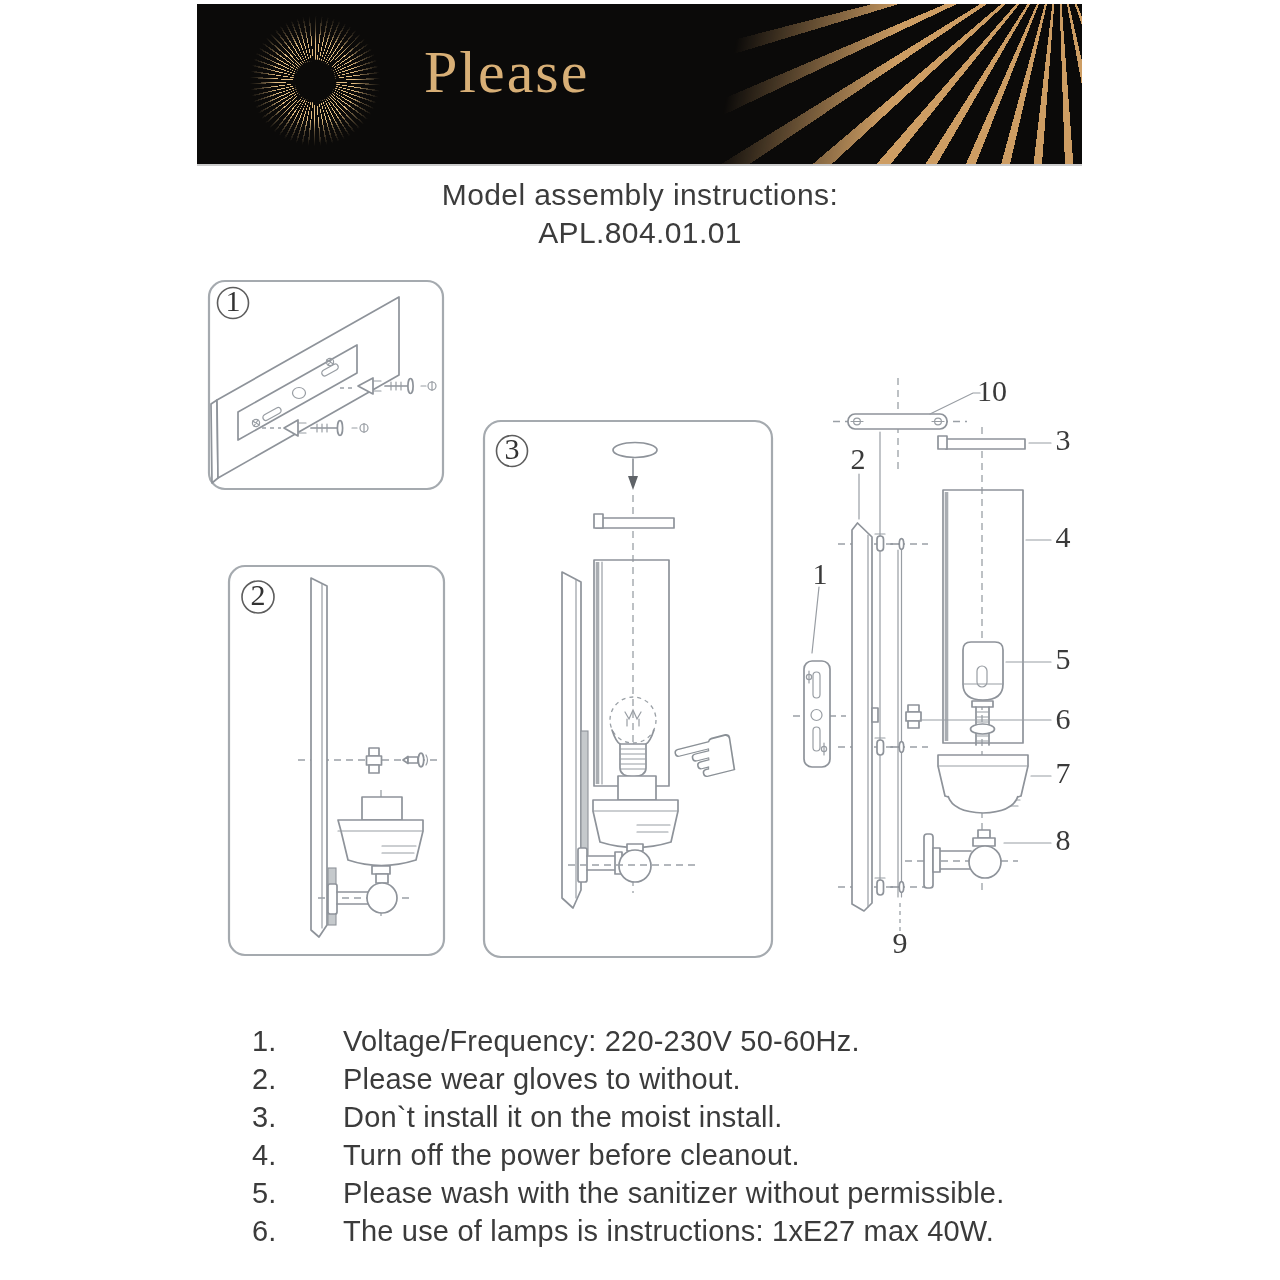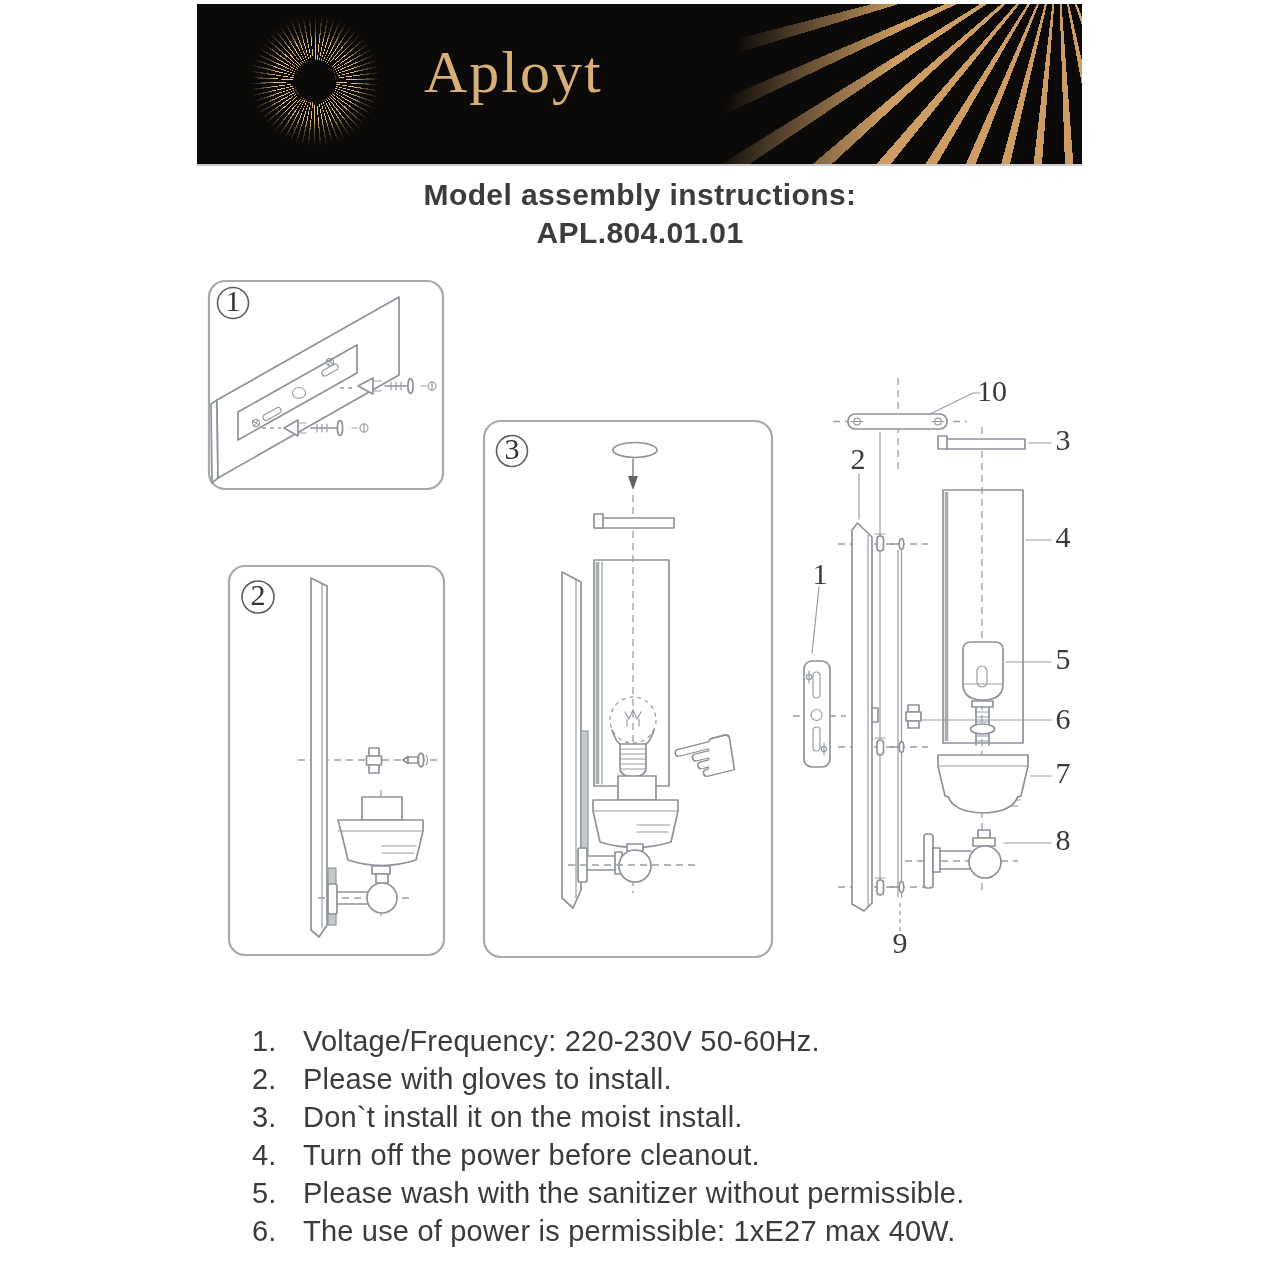--- a/index.html
+++ b/index.html
@@ -22,50 +22,50 @@
     position:absolute;left:227px;top:34px;font-family:"Liberation Serif",serif;
     font-size:60px;font-weight:400;color:#d8af76;letter-spacing:2px;
   }
   .banner-rays{
     position:absolute;right:0;top:0;width:400px;height:100%;
     background:repeating-conic-gradient(from 150deg at 94% -30%, #cd9d63 0deg 2.3deg, rgba(0,0,0,0) 2.3deg 8.6deg);
     -webkit-mask-image:linear-gradient(100deg,transparent 0 14%,#000 52%);
     mask-image:linear-gradient(100deg,transparent 0 14%,#000 52%);
   }
   
-  .title-block{position:absolute;left:0;top:176px;width:1280px;text-align:center;color:#3c3c3c;font-weight:bold;}
+  .title-block{position:absolute;left:0;top:176px;width:1280px;text-align:center;color:#3c3c3c;}
   .title-line{font-size:30px;line-height:38px;letter-spacing:.4px;}
   
   svg{position:absolute;overflow:visible;}
   .ln{fill:none;stroke:#8e939a;stroke-width:1.7;stroke-linecap:round;stroke-linejoin:round;}
   .lnt{fill:none;stroke:#989da3;stroke-width:1.2;stroke-linecap:round;}
   .lnw{fill:#ffffff;stroke:#8e939a;stroke-width:1.7;stroke-linejoin:round;}
   .thick{fill:none;stroke:#a9adb2;stroke-width:3.6;}
   .dash{fill:none;stroke:#9aa0a6;stroke-width:1.3;stroke-dasharray:7 5;}
   .dash2{fill:none;stroke:#9aa0a6;stroke-width:1.3;stroke-dasharray:4 4;}
   .border-r{fill:none;stroke:#a5aaaf;stroke-width:2.2;}
   .hatch{fill:#c5c9cc;stroke:#8e939a;stroke-width:1.1;}
   .num-circ{fill:none;stroke:#5d5d5d;stroke-width:1.6;}
   .stepnum{font-family:"Liberation Serif",serif;font-size:30px;fill:#333;}
   .lbl{font-family:"Liberation Serif",serif;font-size:30px;fill:#3a3a3a;}
   .arrowfill{fill:#5f6368;stroke:none;}
   .handtxt{font-family:"DejaVu Sans",sans-serif;font-size:80px;fill:#8a9096;}
   
   .ins-list{position:absolute;left:252px;top:1022px;color:#3b3b3b;}
   .ins-row{display:flex;font-size:29px;line-height:38px;letter-spacing:.2px;}
   .ins-num{width:51px;flex:0 0 51px;}
-  .ins-text{white-space:nowrap;}
+  .ins-text{white-space:nowrap;margin-left:40px;}
 </style>
 </head>
 <body>
 
 <div class="banner">
   <div class="logo-burst"></div>
   <div class="banner-rays"></div>
-  <div class="brand">Aployt</div>
+  <div class="brand">Please</div>
 </div>
 
 <div class="title-block">
   <div class="title-line">Model assembly instructions:</div>
   <div class="title-line">APL.804.01.01</div>
 </div>
 
 <svg style="left:205px;top:278px;" width="242" height="214" viewBox="205 278 242 214">
   <rect class="border-r" x="209" y="281" width="234" height="208" rx="16"></rect>
   <g>
@@ -306,31 +306,31 @@
   </g>
 </svg>
 
 <div class="ins-list">
   <div class="ins-row">
     <span class="ins-num">1.</span>
     <span class="ins-text">Voltage/Frequency: 220-230V 50-60Hz.</span>
   </div>
   <div class="ins-row">
     <span class="ins-num">2.</span>
-    <span class="ins-text">Please with gloves to install.</span>
+    <span class="ins-text">Please wear gloves to without.</span>
   </div>
   <div class="ins-row">
     <span class="ins-num">3.</span>
     <span class="ins-text">Don`t install it on the moist install.</span>
   </div>
   <div class="ins-row">
     <span class="ins-num">4.</span>
     <span class="ins-text">Turn off the power before cleanout.</span>
   </div>
   <div class="ins-row">
     <span class="ins-num">5.</span>
     <span class="ins-text">Please wash with the sanitizer without permissible.</span>
   </div>
   <div class="ins-row">
     <span class="ins-num">6.</span>
-    <span class="ins-text">The use of power is permissible: 1xE27 max 40W.</span>
+    <span class="ins-text">The use of lamps is instructions: 1xE27 max 40W.</span>
   </div>
 </div>
 
 </body></html>

